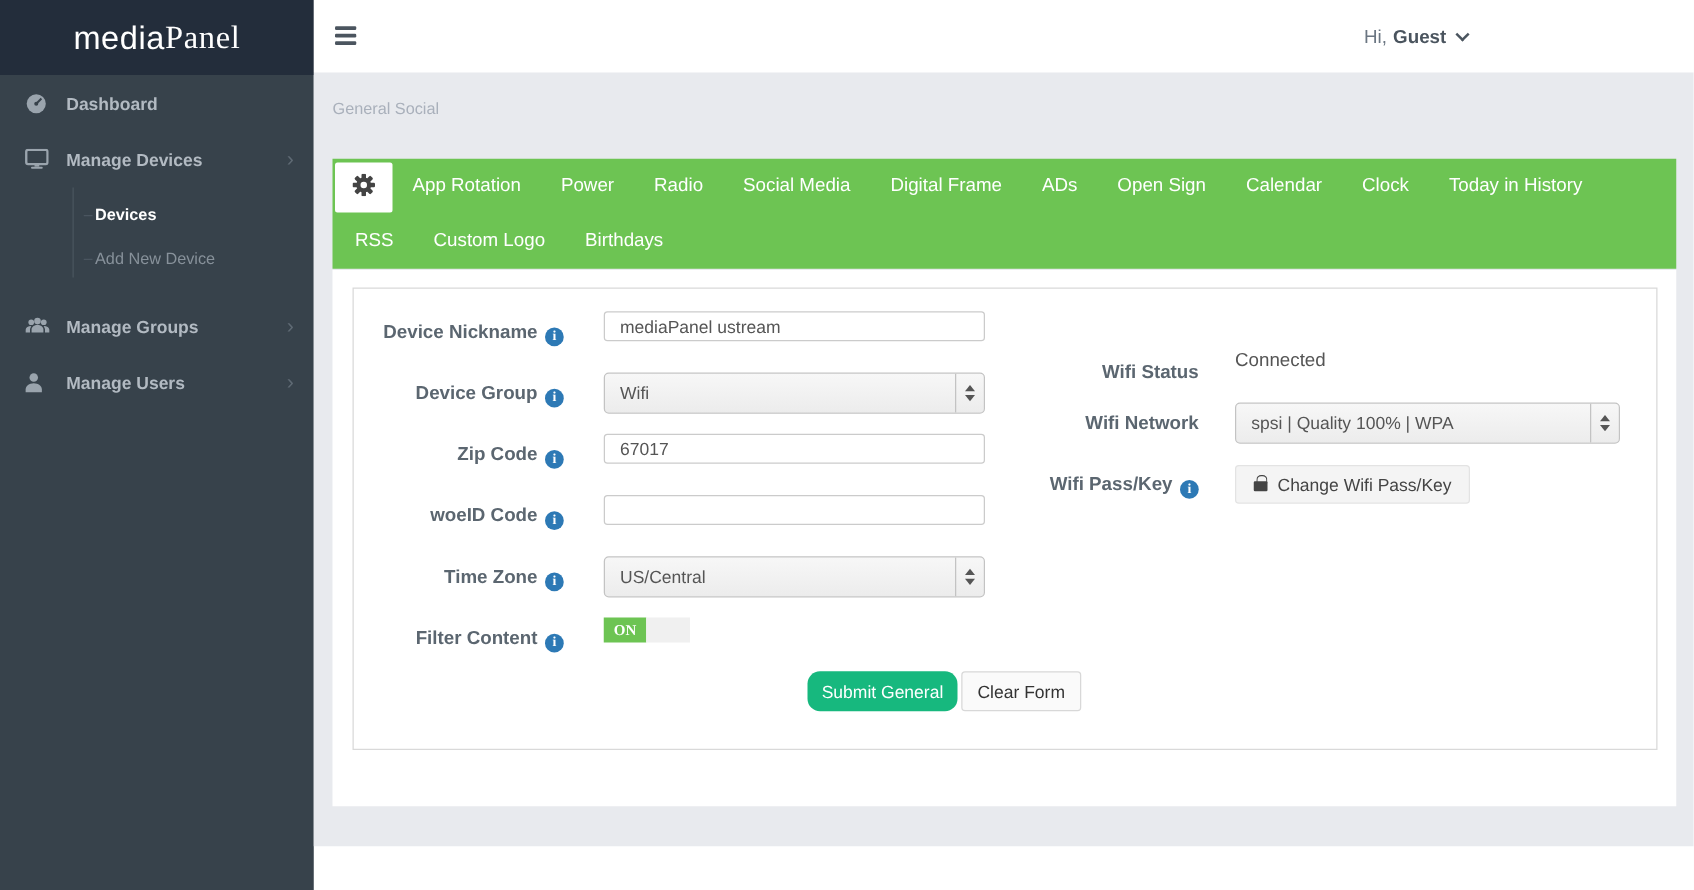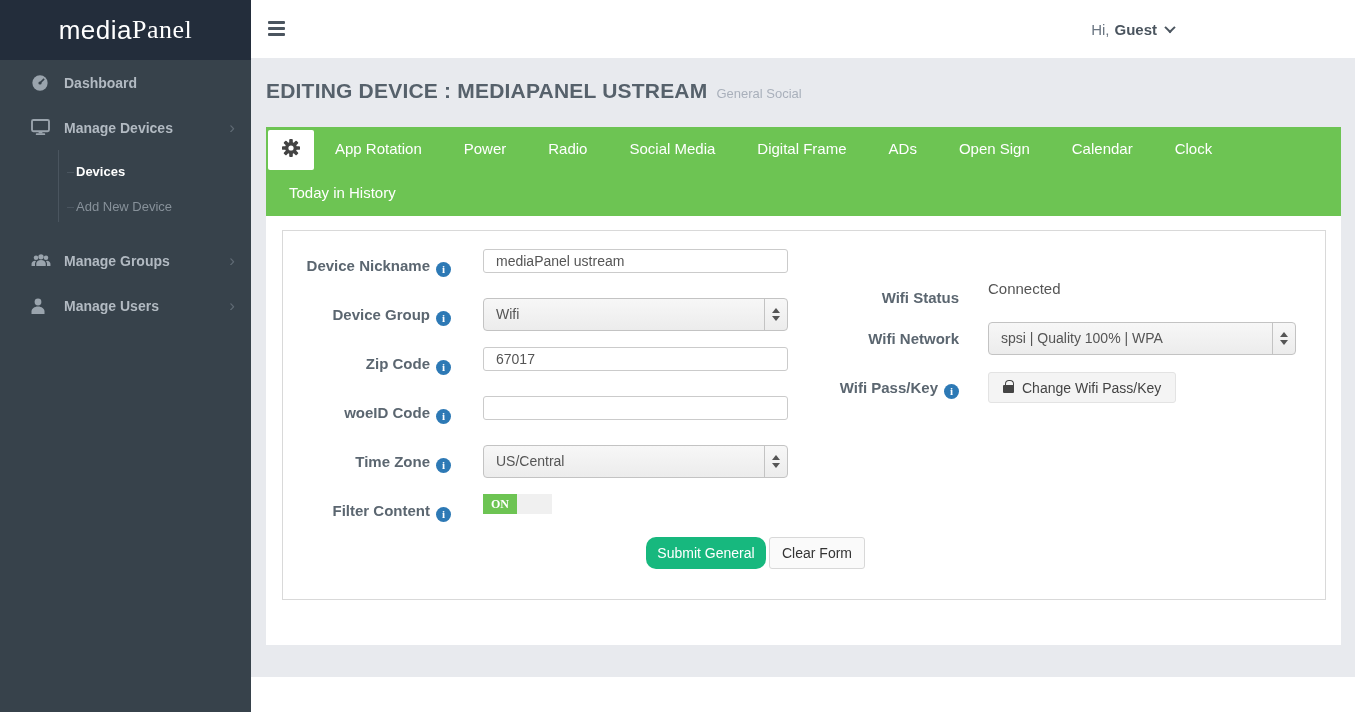--- a/index.html
+++ b/index.html
@@ -6,21 +6,21 @@
   html,body { width:1355px; height:712px; overflow:hidden; background:#fff;
               font-family:"Liberation Sans", sans-serif; }
   .app { position:relative; width:1355px; height:712px; }
 
   
   .sidebar { position:absolute; left:0; top:0; width:251px; height:712px; background:#37424b; }
   .logo { height:60px; background:#232d3b; color:#fff; display:flex; align-items:center; justify-content:center;
           font-size:26px; letter-spacing:.5px; }
   .logo .lt { font-weight:300; font-family:"Liberation Sans", sans-serif; }
   .logo .bd { font-family:"Liberation Serif", serif; }
-  .nav-item { height:45px; display:flex; align-items:center; padding-left:31px; cursor:pointer; position:relative; }
+  .nav-item { height:45px; display:flex; align-items:center; padding-left:20px; cursor:pointer; position:relative; }
   .nav-item .nicon { width:20px; height:18px; margin-right:13px; color:#9aa4ad; flex:none; display:flex; align-items:center; }
   .nav-item .nlabel { font-size:14px; color:#b2bac2; font-weight:600; }
   .nav-item .chev { position:absolute; right:16px; color:#5f6a74; font-size:17px; line-height:1; }
   .submenu { position:relative; padding:4px 0 14px 9px; }
   .submenu .tree-line { position:absolute; left:58px; top:0; bottom:16px; width:1px; background:#4a555f; }
   .sub-item { height:35px; display:flex; align-items:center; padding-left:67px; position:relative; cursor:pointer; }
   .sub-item .tick { position:absolute; left:58px; top:50%; width:7px; height:1px; background:#4a555f; }
   .sub-item .slabel { font-size:13px; color:#87919a; }
   .sub-item.active .slabel { color:#ffffff; font-weight:700; }
 
@@ -36,21 +36,21 @@
 
   
   .content { position:absolute; left:251px; top:58px; width:1104px; height:619px; background:#e8eaee; }
   .page-head { position:absolute; left:15px; top:21px; display:flex; align-items:baseline; gap:9px; }
   .page-title { font-size:21px; font-weight:700; color:#56616b; letter-spacing:.2px; }
   .page-subtitle { font-size:13px; color:#a9b0bb; }
 
   
   .tabbar { position:absolute; left:15px; top:69px; width:1075px; background:#6dc453;
             display:flex; flex-wrap:wrap; align-items:flex-start; padding-left:2px; }
-  .tab { color:#fff; font-size:15px; line-height:44px; padding:0 21px; cursor:pointer; white-space:nowrap; }
+  .tab { color:#fff; font-size:15px; line-height:44px; padding:0 16px; cursor:pointer; white-space:nowrap; }
   .tab-gear { width:46px; height:40px; margin-top:3px; background:#fff; border-radius:2px;
               display:flex; align-items:center; justify-content:center; cursor:pointer; }
   .brk { width:100%; height:0; }
 
   
   .panel { position:absolute; left:15px; top:158px; width:1075px; height:429px; background:#fff; }
   .form-card { position:absolute; left:16px; top:14px; width:1044px; height:370px;
                border:1px solid #d9d9d9; background:#fff; }
 
   .flabel { position:absolute; width:168px; text-align:right; font-size:15px; font-weight:600; color:#5b6670; line-height:20px; }
@@ -169,21 +169,20 @@
       </div>
     <div class="usermenu">
       <span class="hi">Hi,</span>
       <span class="uname">Guest</span>
       <span class="chev-down"></span>
     </div>
   </div>
 
   <div class="content">
     <div class="page-head">
-      <span class="page-title">EDITING DEVICE : MEDIAPANEL USTREAM</span>
       <span class="page-subtitle">General Social</span>
     </div>
 
     <div class="tabbar">
       <div class="tab-gear">
         <span>
           <svg width="18" height="18" viewBox="0 0 20 20">
               <g fill="#444">
                 <rect x="8" y="0" width="4" height="20" rx="1"></rect>
                 <rect x="0" y="8" width="20" height="4" rx="1"></rect>

